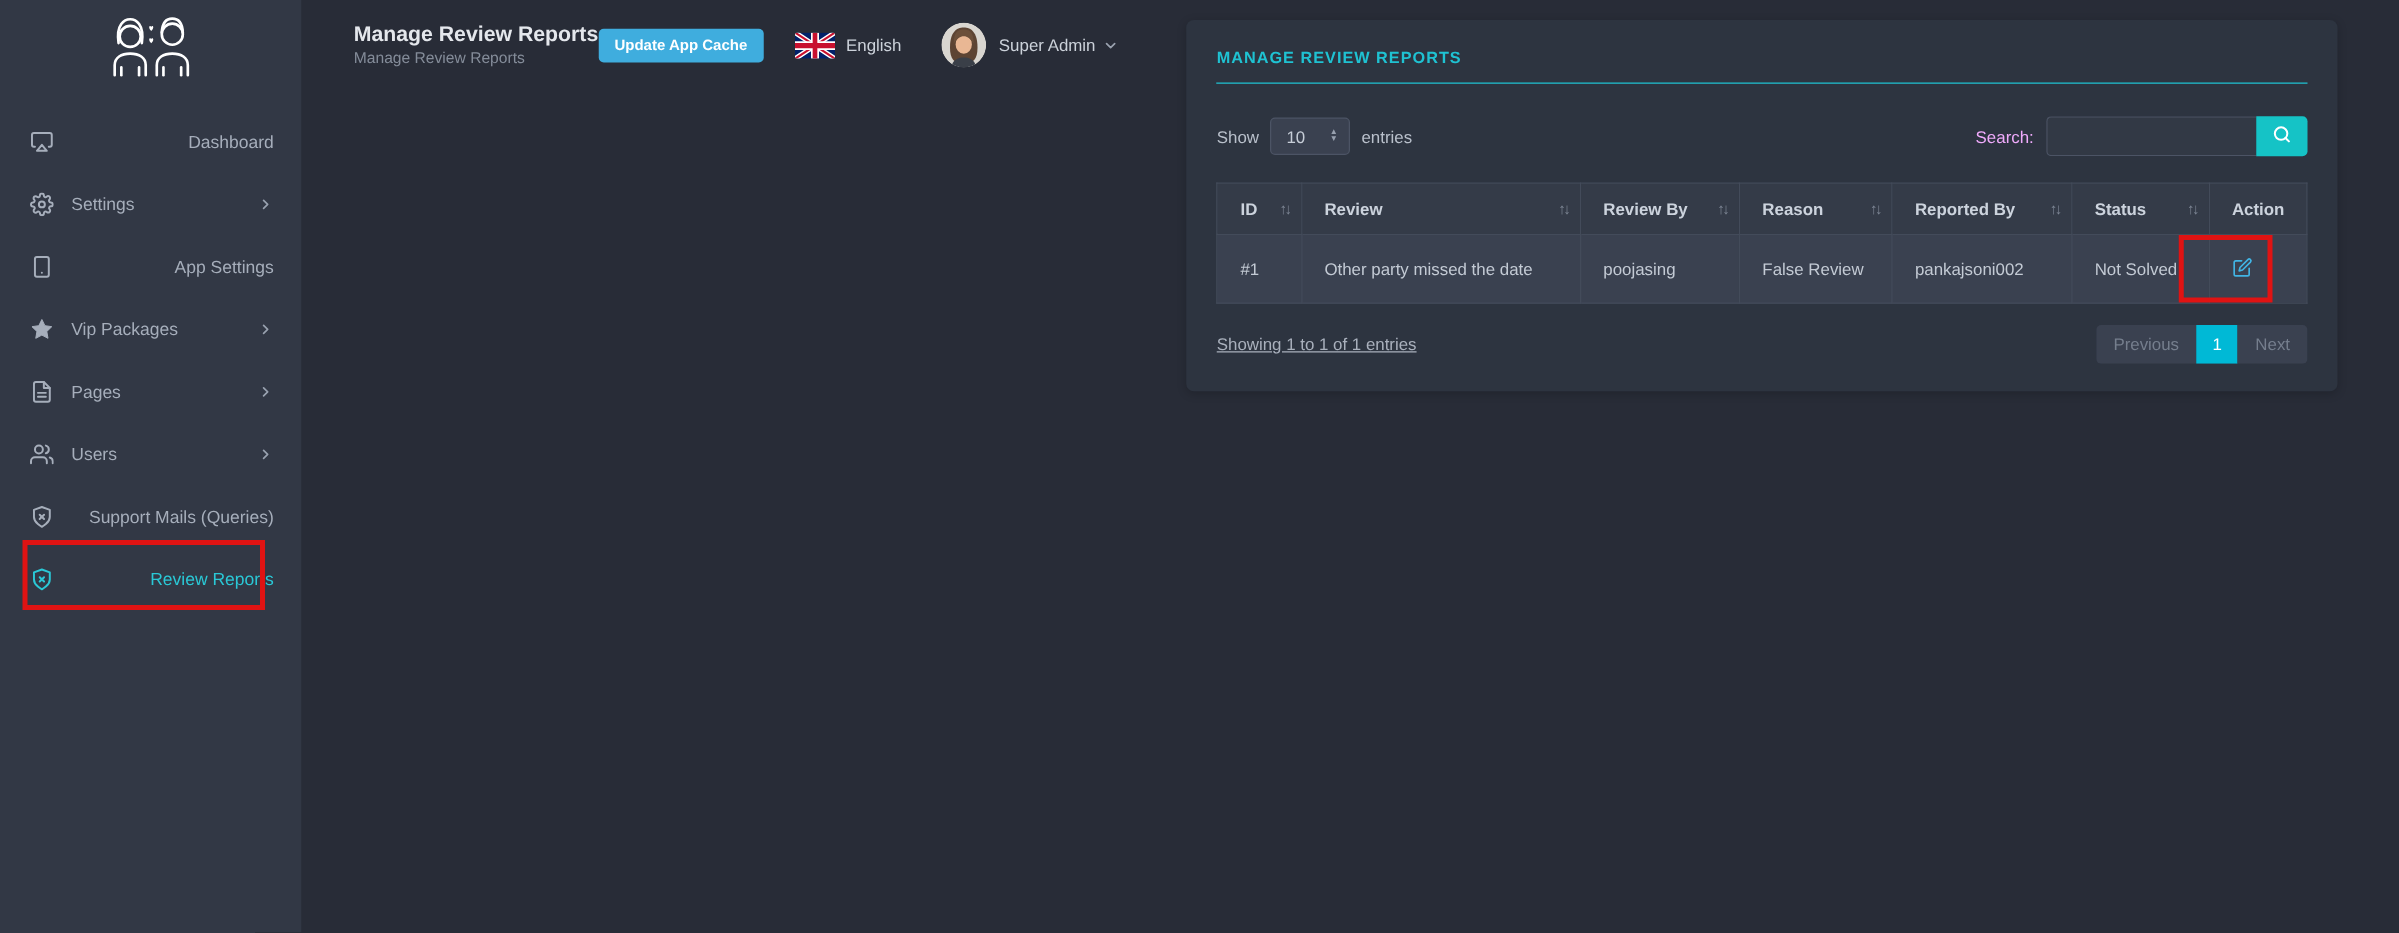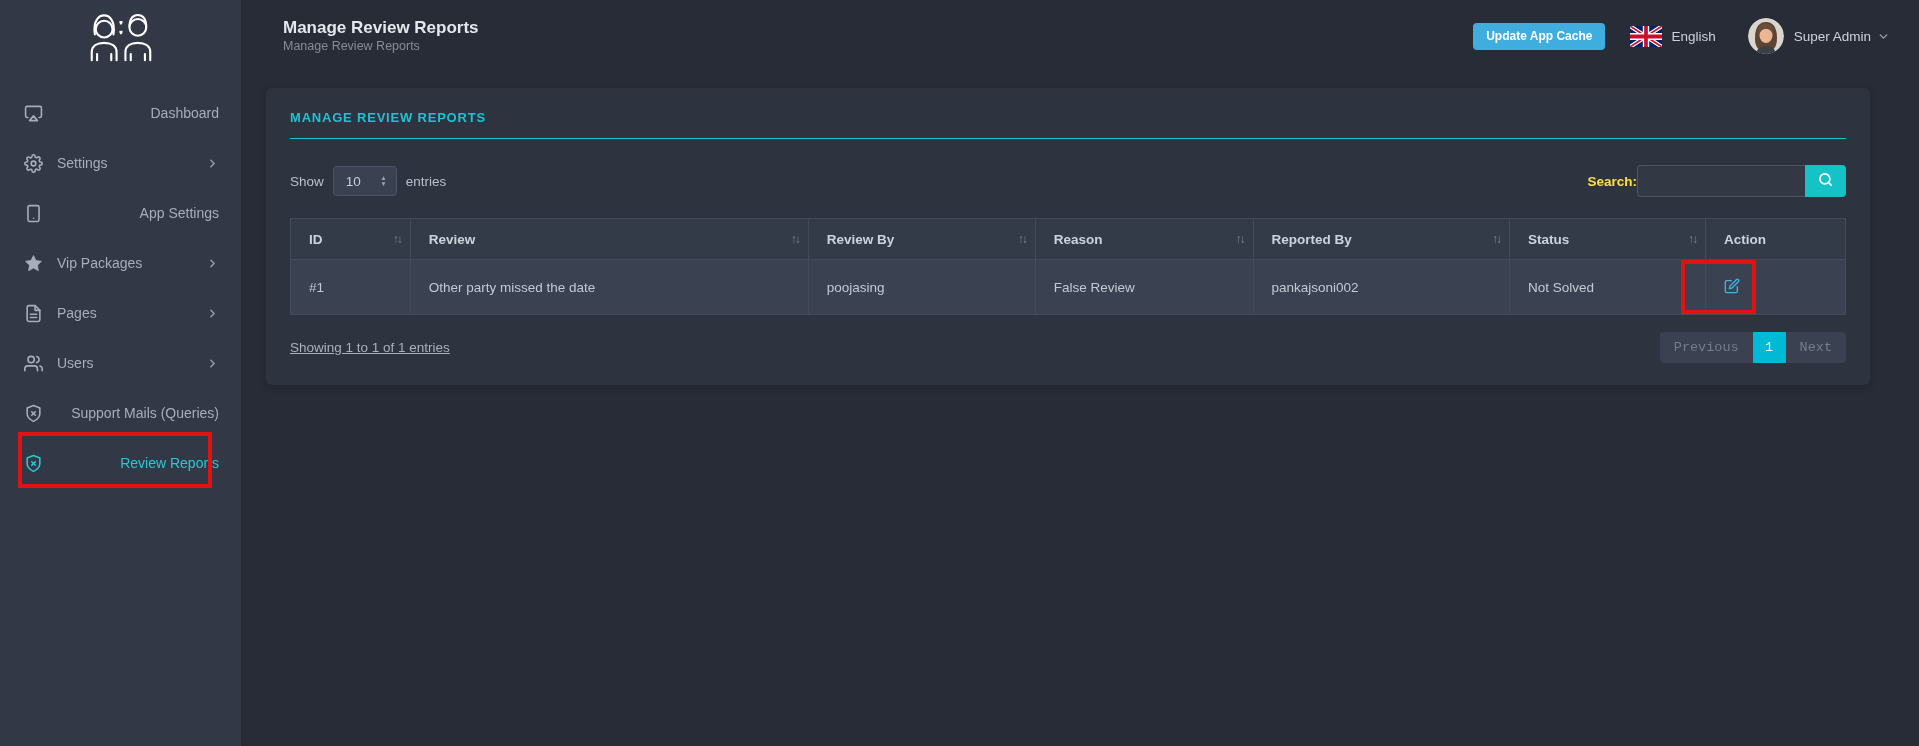--- a/index.html
+++ b/index.html
@@ -21,21 +21,21 @@
     padding:0 22px 0 24px; color:#a6aebb; font-size:14px;
     position:relative; cursor:pointer; white-space:nowrap;justify-content:space-between;
   }
   .nav-item .nav-icon { width:19px; height:19px; margin-right:14px; display:flex; align-items:center; justify-content:center; flex-shrink:0; }
   .nav-item .nav-icon svg { width:19px; height:19px; }
   .nav-item .chev { margin-left:auto; display:flex; color:#98a1af; }
   .nav-item .chev svg { width:13px; height:13px; }
   .nav-item.active { color:#2ac8d6; }
 
   
-  .main { flex:1; display:flex; flex-direction:column; min-width:0; }
+  .main { flex:1; display:flex; flex-direction:row; min-width:0; }
   .topbar { height:72px; display:flex; align-items:center; padding:0 29px 0 42px; flex-shrink:0; }
   .page-title { font-size:17px; font-weight:bold; color:#e4e7ec; margin:0 0 4px 0; line-height:1; }
   .page-subtitle { font-size:12.5px; color:#848c99; line-height:1; }
   .topbar-right { margin-left:auto; display:flex; align-items:center; }
   .btn-cache {
     background:#3fadde; color:#fff; border:none; border-radius:4px;
     height:27px; padding:0 13px; font-size:12px; font-weight:bold;
     font-family:"Liberation Sans",sans-serif; cursor:pointer;
   }
   .flag { width:32px; height:21px; border-radius:2px; overflow:hidden; display:flex; margin-left:25px; }
@@ -56,21 +56,21 @@
 
   .controls { display:flex; justify-content:space-between; align-items:center; margin-bottom:21px; color:#b9c0cb; font-size:13.5px; }
   .length-wrap { display:flex; align-items:center; gap:9px; }
   .select {
     width:64px; height:30px; background:#3a4150; border:1px solid #4c5465; border-radius:4px;
     display:flex; align-items:center; justify-content:space-between; padding:0 9px 0 12px;
     color:#c7ced8; cursor:pointer;
   }
   .sel-arrows { display:flex; flex-direction:column; line-height:6px; font-size:6.5px; color:#98a1af; }
   .search-wrap { display:flex; align-items:center; }
-  .search-label { color:#fde047;font-weight:bold; }
+  .search-label { margin-right:10px; color:#f0abfc; }
   .search-input {
     width:168px; height:32px; background:#323945; border:1px solid #4c5465;
     border-radius:4px 0 0 4px; border-right:none; outline:none; color:#d6dbe2;
     padding:0 10px; font-size:13px; font-family:"Liberation Sans",sans-serif;
   }
   .search-btn {
     width:41px; height:32px; background:#15c3c6; border:none; border-radius:0 4px 4px 0;
     display:flex; align-items:center; justify-content:center; cursor:pointer;
   }
   .search-btn svg { width:15px; height:15px; }
@@ -85,21 +85,21 @@
   }
   .sort { position:absolute; right:9px; top:50%; transform:translateY(-50%);
           font-size:12px; color:#7c8594; letter-spacing:-2px; }
   .status-cell { color:#f1426b; }
   .action-cell { position:relative; }
   .edit-btn { background:none; border:none; padding:0; cursor:pointer; display:inline-flex; color:#41b4e4; }
   .edit-btn svg { width:16px; height:16px; }
 
   .table-footer { display:flex; justify-content:space-between; align-items:center; margin-top:17px; }
   .info-text { color:#a9b0bc; font-size:13.5px;text-decoration:underline; }
-  .pagination { display:flex; border-radius:4px; overflow:hidden;font-family:Liberation Mono, monospace; }
+  .pagination { display:flex; border-radius:4px; overflow:hidden; }
   .page-btn { height:31px; line-height:31px; background:#3a4150; color:#757e8d; font-size:13.5px;
               padding:0 14px; cursor:default; user-select:none; }
   .page-btn.current { background:#00b9d6; color:#fff; min-width:33px; padding:0; text-align:center; cursor:pointer; }
 
   
   .annotation { position:absolute; border:4px solid #e01313; pointer-events:none; z-index:5; }
   .anno-sidebar { left:18px; top:-6px; width:194px; height:56px; }
   .anno-action { left:-25px; top:0; width:75px; height:54px; }
 </style>
 </head>

